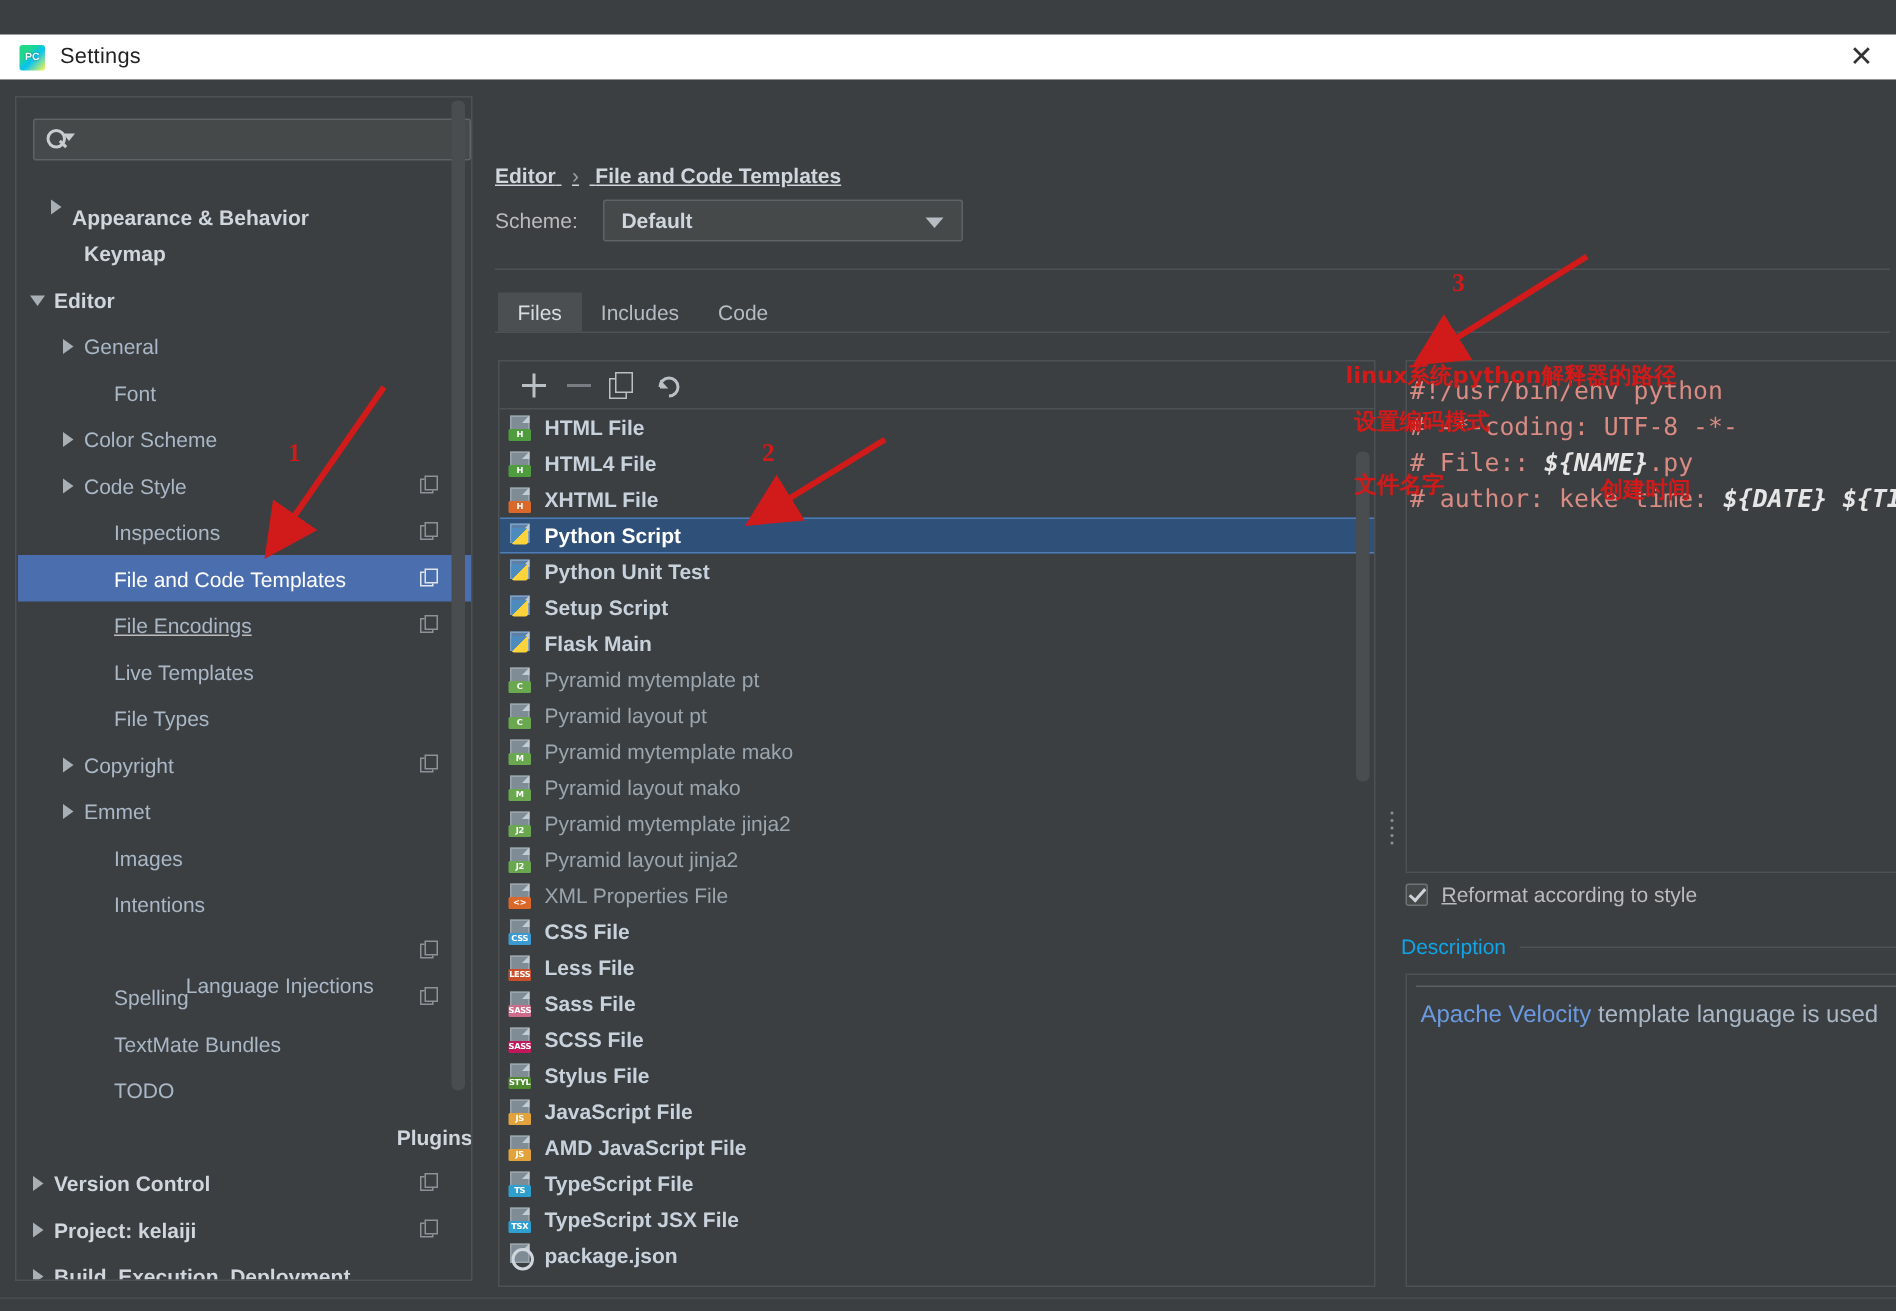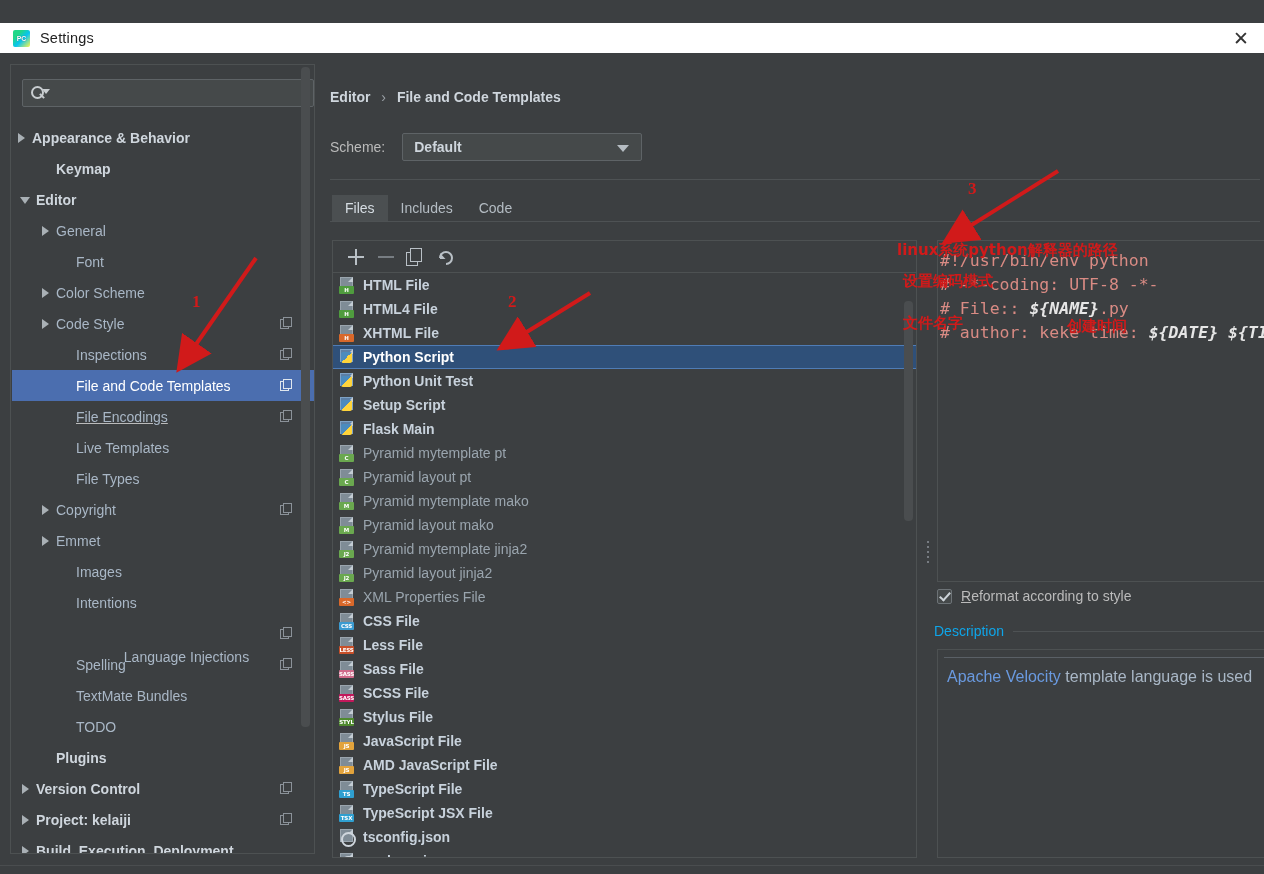--- a/index.html
+++ b/index.html
@@ -111,21 +111,21 @@
   .tnode.sel .copy-badge i,.tnode.sel .copy-badge b{border-color:#dfe6ee;}
   .tnode.sel .copy-badge b{background:#4b6eaf;}
 
   .tree-scroll{
     position:absolute;right:4px;top:2px;width:9px;height:660px;
     background:#4a4d4f;border-radius:4px;
   }
 
   
   .rightpane{position:absolute;left:326px;top:0;width:938px;height:812px;}
-  .breadcrumb{position:absolute;left:4px;top:36px;font-size:14px;color:#cfd6dd;font-weight:bold;}
+  .breadcrumb{position:absolute;left:4px;top:56px;font-size:14px;color:#cfd6dd;font-weight:bold;text-decoration:underline;}
   .breadcrumb .sep{color:#9aa0a6;font-weight:normal;margin:0 7px;}
 
   .scheme-row{position:absolute;left:4px;top:80px;display:flex;align-items:center;}
   .scheme-label{font-size:14px;color:#bbbbbb;margin-right:17px;}
   .combo{
     width:240px;height:28px;background:#45494a;border:1px solid #5e6366;
     border-radius:2px;box-sizing:border-box;display:flex;align-items:center;
     position:relative;
   }
   .combo-val{padding-left:11px;font-size:14px;font-weight:bold;color:#cfd6dd;}
@@ -287,21 +287,21 @@
       <div class="searchbox">
         <div class="search-icon">
           <span class="lens"></span>
             <span class="handle"></span>
             <span class="caret"></span>
         </div>
         <input class="search-input" type="text" placeholder="" style="">
       </div>
 
       <div class="tree" id="tree">
-          <div class="tnode" style="padding-left: 2px;">
+          <div class="tnode" style="padding-left: 18px; align-items: flex-end;">
             <span class="twist closed"></span>
             <span class="tlabel bold">Appearance &amp; Behavior</span>
           </div>
           <div class="tnode" style="padding-left: 26px;">
             <span class="twist"></span>
             <span class="tlabel bold">Keymap</span>
           </div>
           <div class="tnode" style="padding-left: 6px;">
             <span class="twist open"></span>
             <span class="tlabel bold">Editor</span>
@@ -395,21 +395,21 @@
             </span>
           </div>
           <div class="tnode" style="padding-left: 46px;">
             <span class="twist"></span>
             <span class="tlabel">TextMate Bundles</span>
           </div>
           <div class="tnode" style="padding-left: 46px;">
             <span class="twist"></span>
             <span class="tlabel">TODO</span>
           </div>
-          <div class="tnode" style="padding-left: 26px;">
+          <div class="tnode" style="padding-left: 26px; justify-content: flex-end;">
             <span class="twist"></span>
             <span class="tlabel bold">Plugins</span>
           </div>
           <div class="tnode" style="padding-left: 6px;">
             <span class="twist closed"></span>
             <span class="tlabel bold">Version Control</span>
             <span class="copy-badge">
               <i></i>
               <b></b>
             </span>
@@ -647,28 +647,20 @@
               </span>
               <span class="lname bold">TypeScript File</span>
             </div>
             <div class="lrow">
               <span class="fi">
                 <span class="sheet"></span>
                 <span class="fold"></span>
                 <span class="tag" style="background:#2f9fd0">TSX</span>
               </span>
               <span class="lname bold">TypeScript JSX File</span>
-            </div>
-            <div class="lrow">
-              <span class="fi json">
-                <span class="sheet"></span>
-                <span class="fold"></span>
-                <span class="ring"></span>
-              </span>
-              <span class="lname bold">tsconfig.json</span>
             </div>
             <div class="lrow">
               <span class="fi json">
                 <span class="sheet"></span>
                 <span class="fold"></span>
                 <span class="ring"></span>
               </span>
               <span class="lname bold">package.json</span>
             </div>
           </div>

